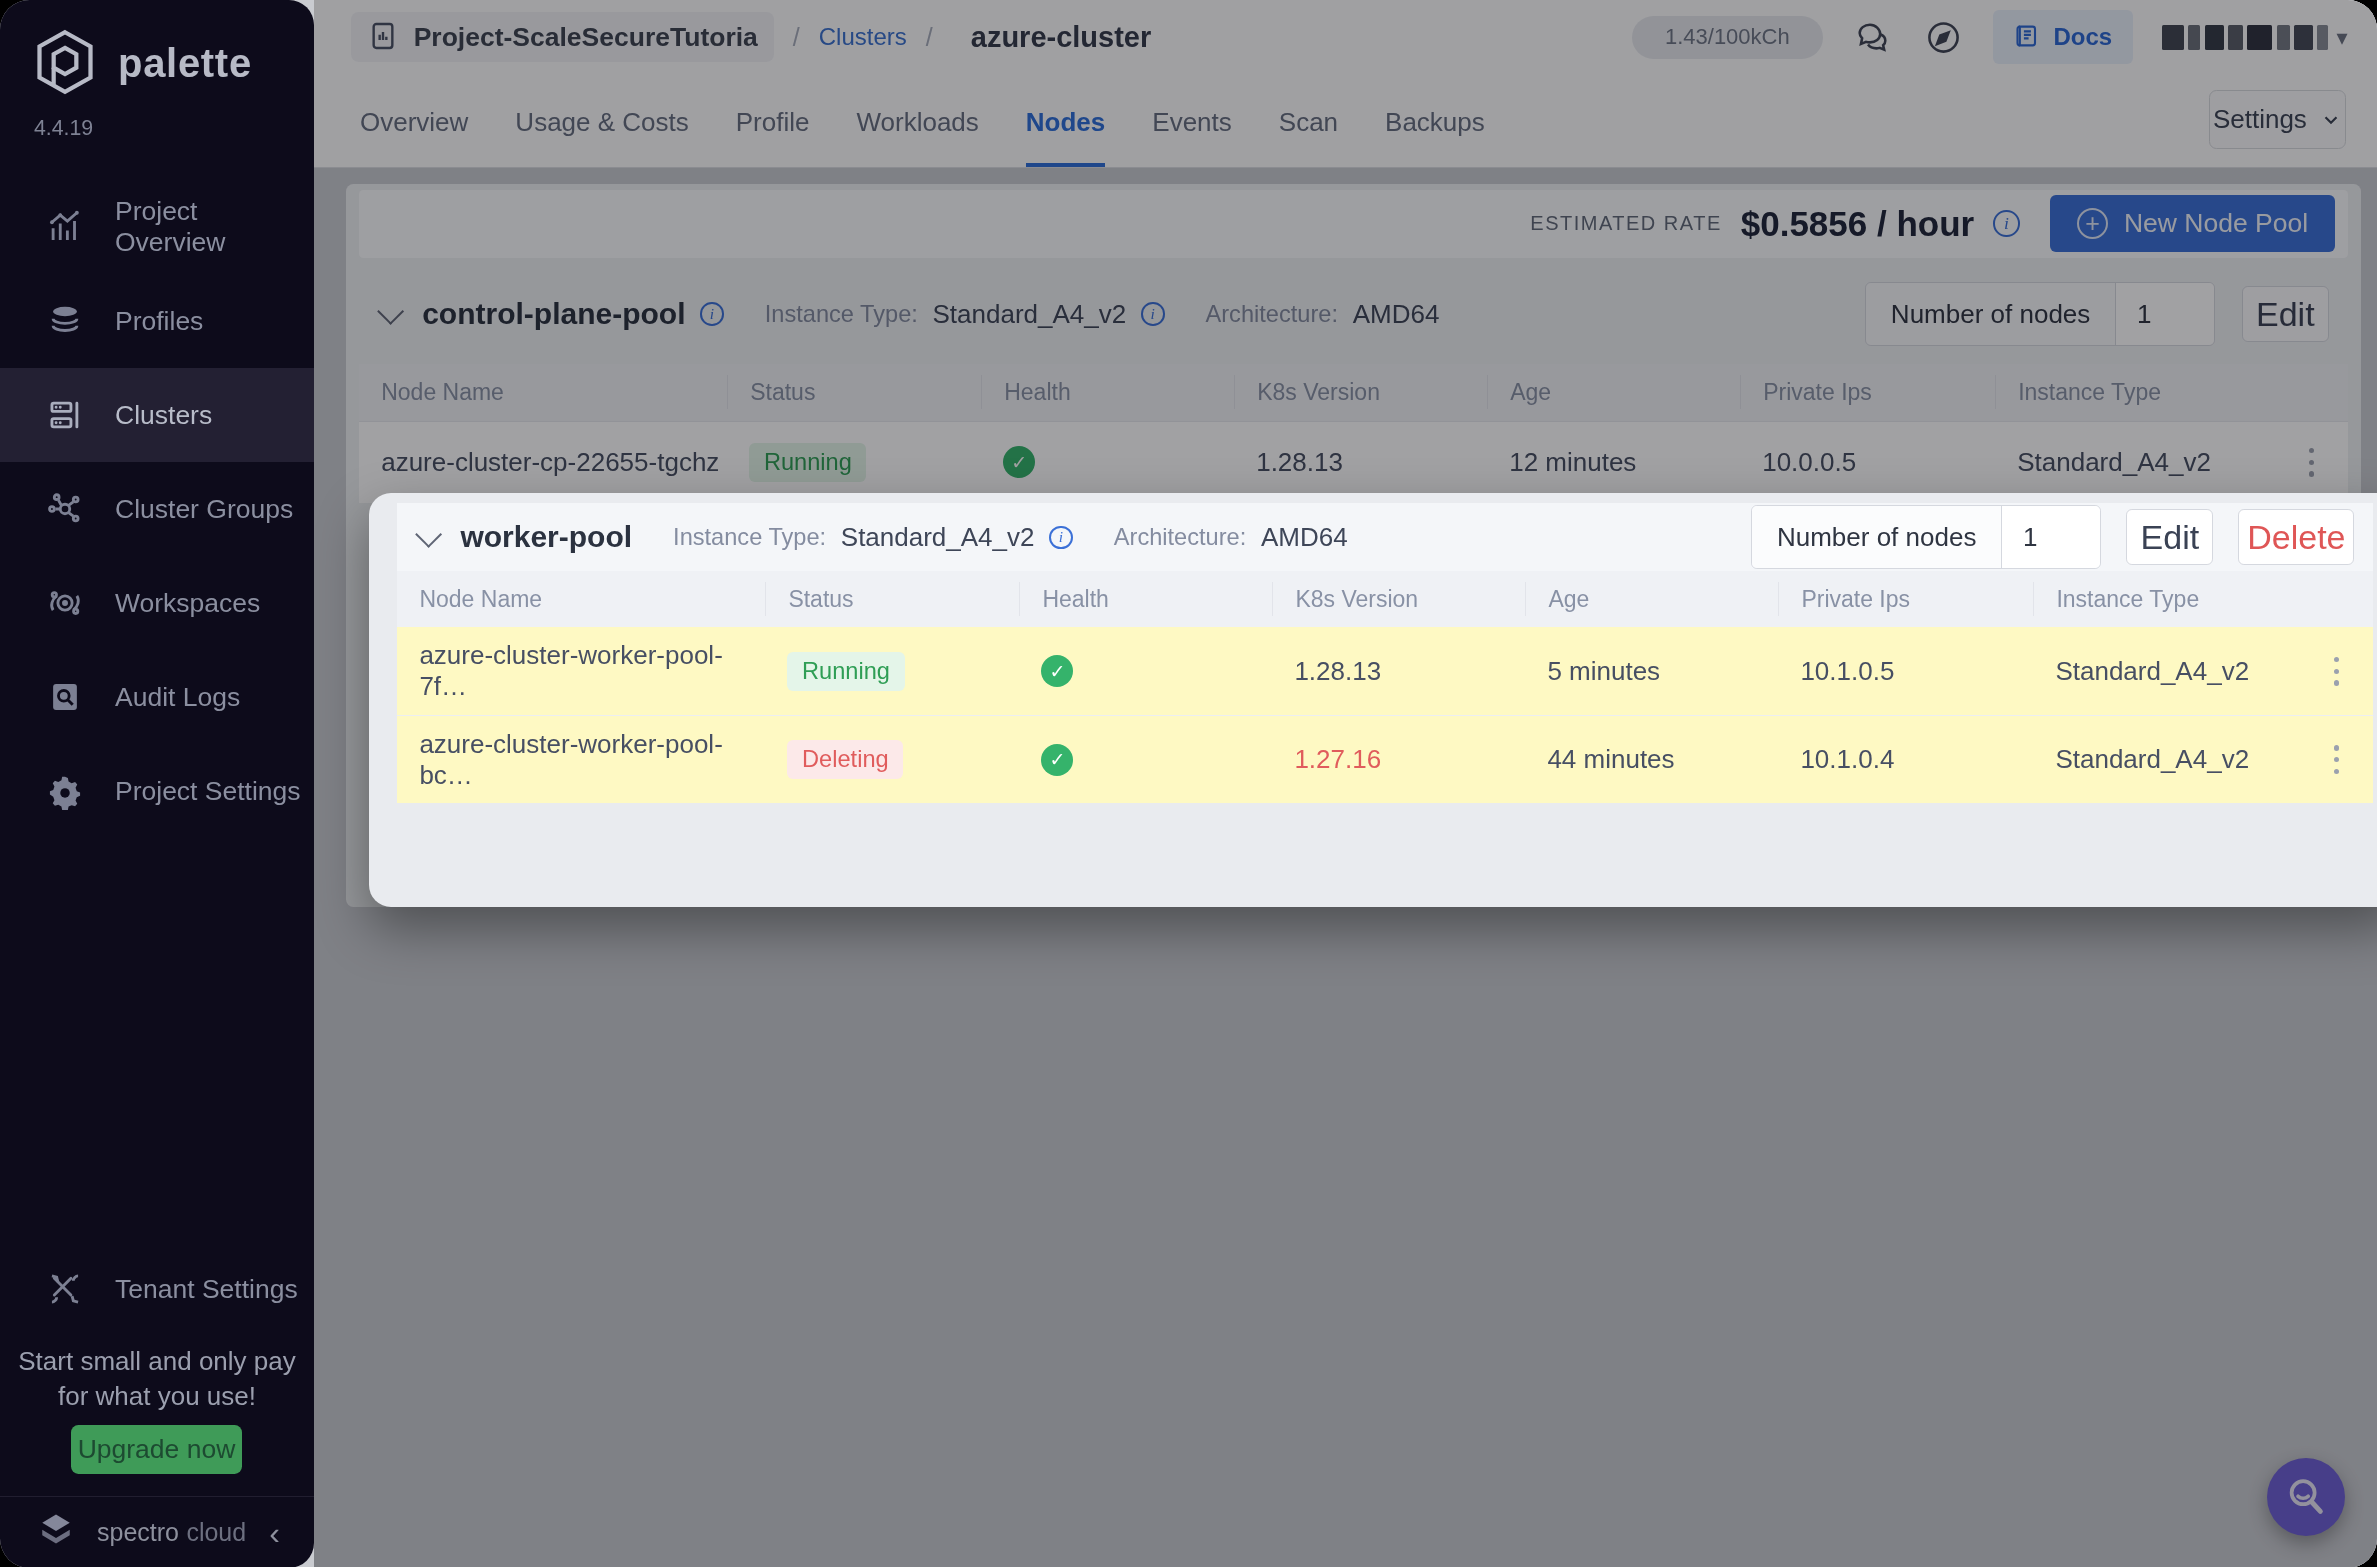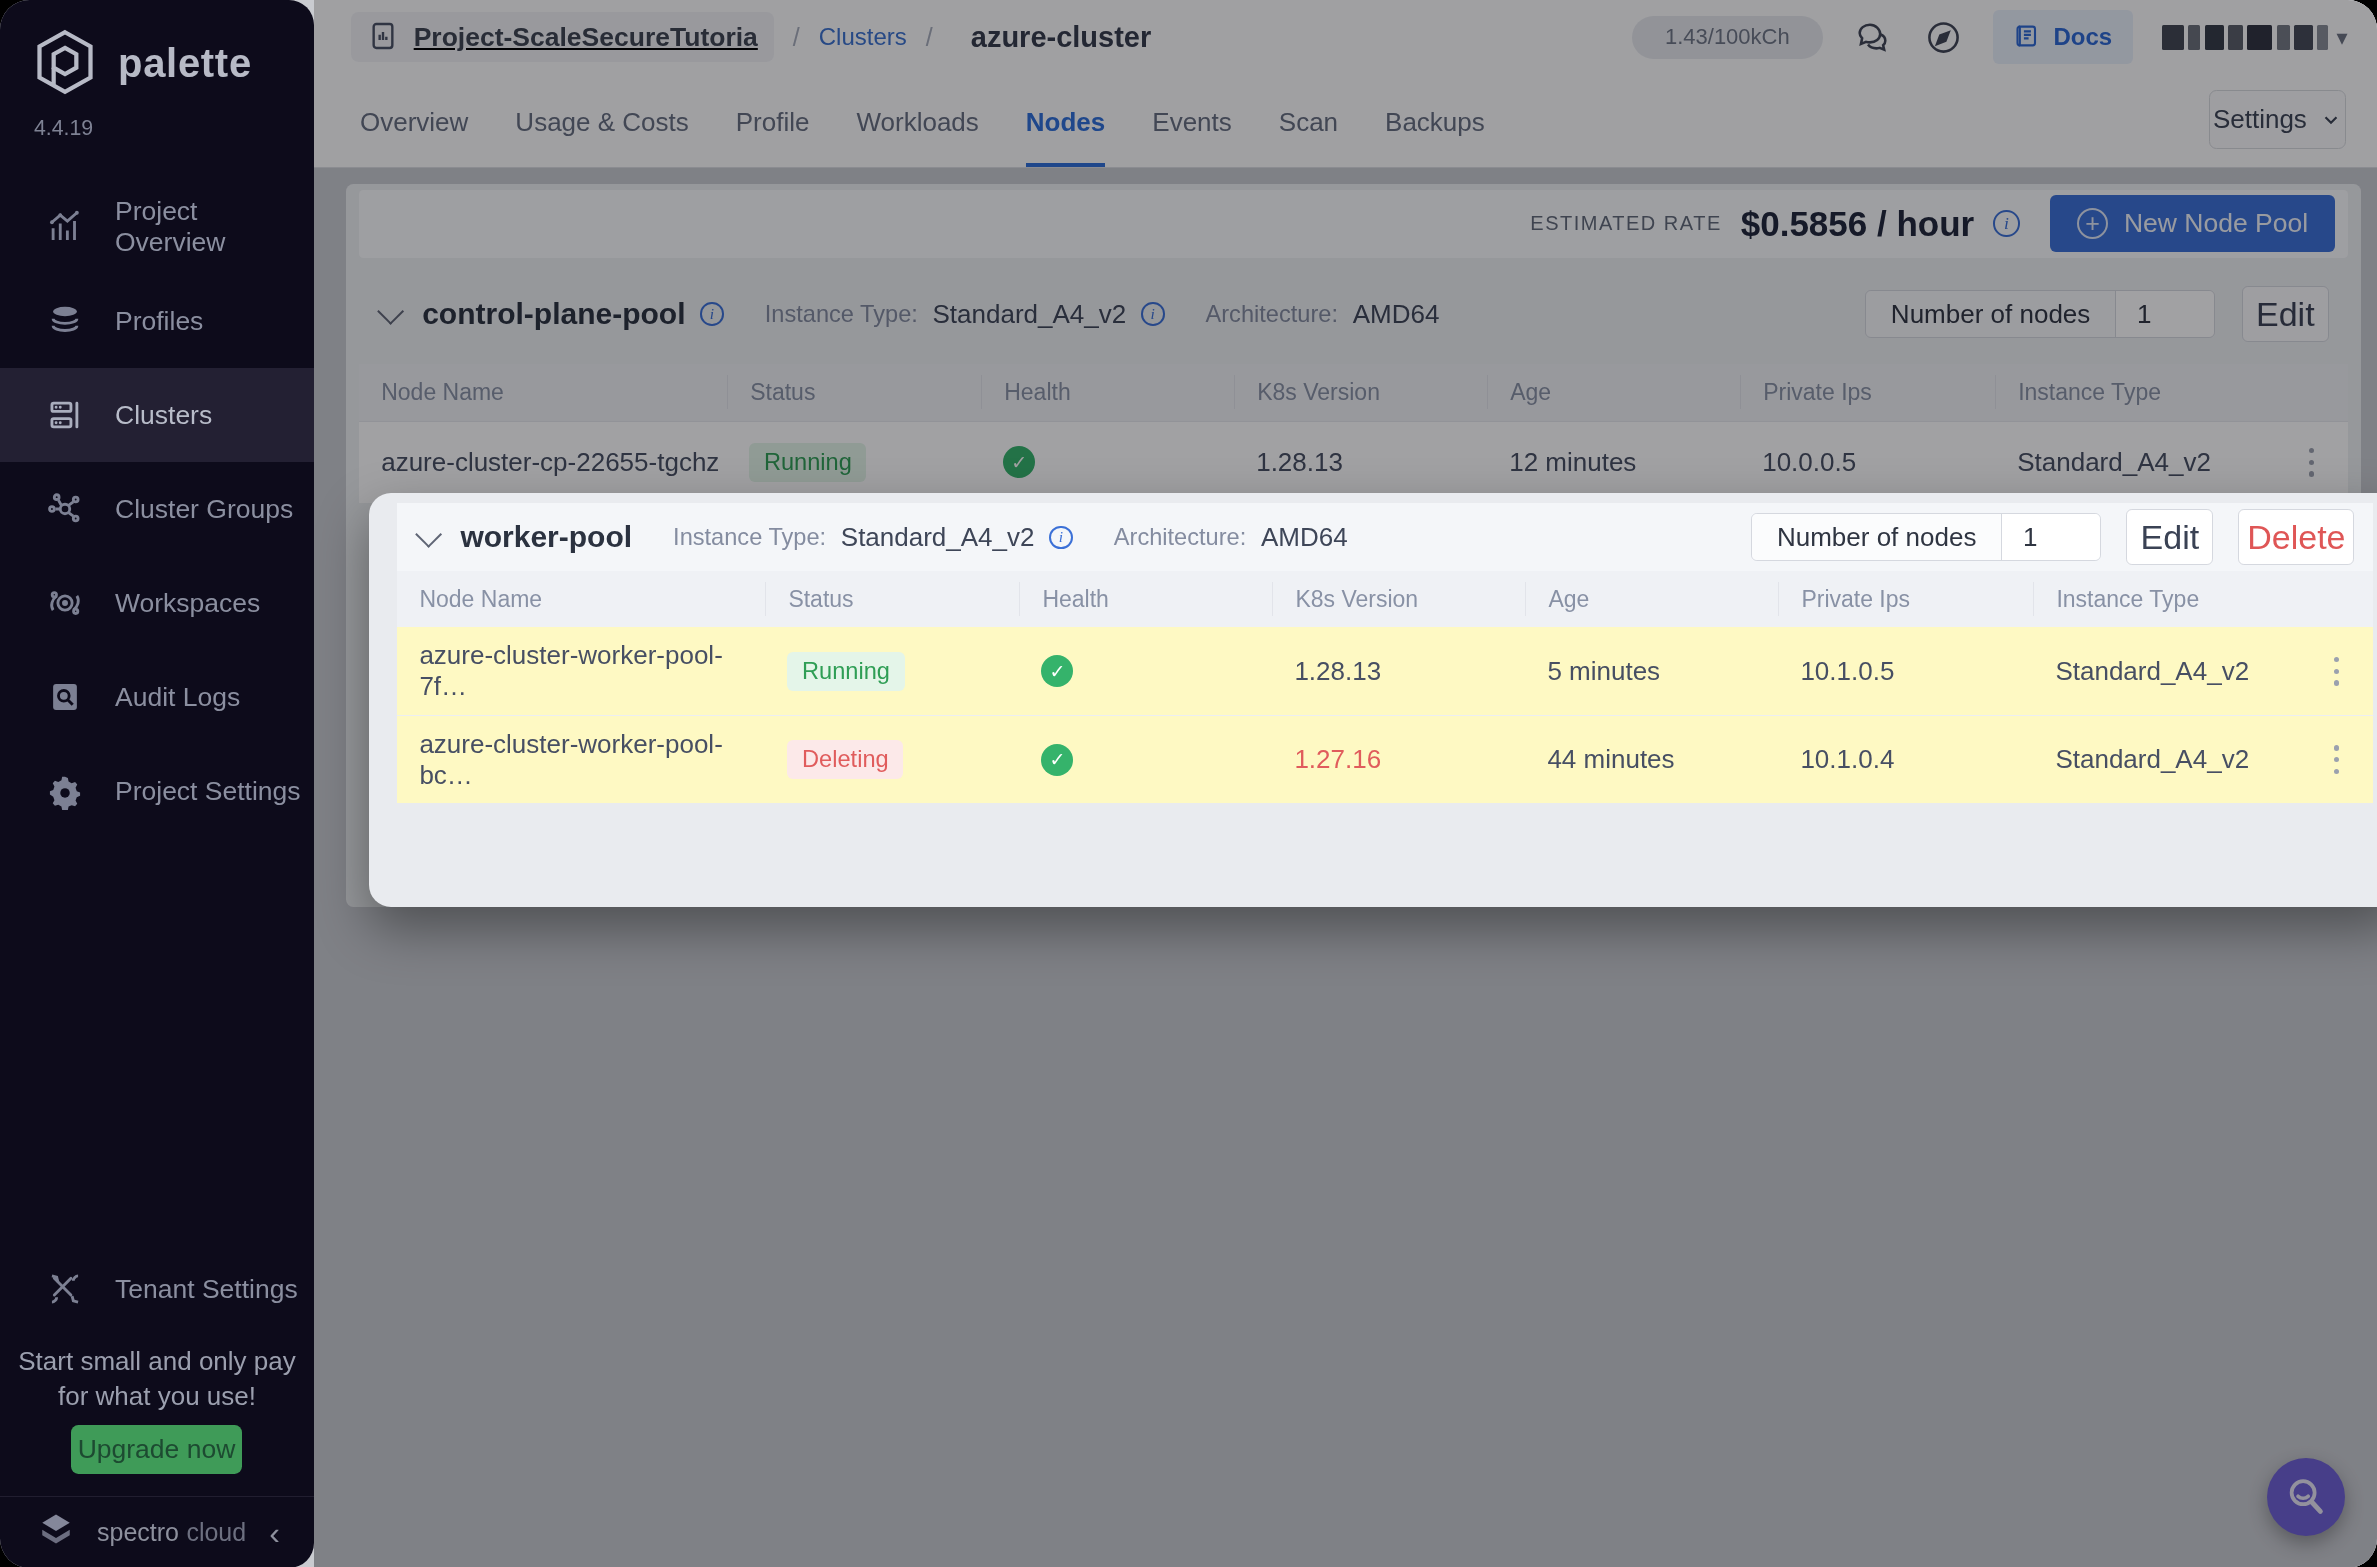--- a/index.html
+++ b/index.html
@@ -25,21 +25,21 @@
   .promo { position:absolute; top:1344px; left:0; width:314px; text-align:center; font-size:26px; line-height:35px; color:#9b9fae; }
   .upgrade-btn { position:absolute; top:1425px; left:71px; width:171px; height:49px; background:#3f9b58; border-radius:7.4px; border:none; font-size:26.5px; color:#1d4a31; font-weight:500; display:flex; align-items:center; justify-content:center; cursor:pointer; font-family:inherit; }
   .side-footer { position:absolute; top:1496px; left:0; width:314px; height:72px; border-top:1.5px solid #211e30; display:flex; align-items:center; padding:0 34px; gap:19px; }
   .brand-text { font-size:25px; color:#8d909d; }
   .brand-text .b2 { color:#6d7080; margin-left:7.4px; }
   .collapse { margin-left:auto; font-size:32px; color:#8d909d; cursor:pointer; line-height:1; }
 
   
   .main { position:absolute; left:314px; top:0; width:2063px; height:1568px; background:#c9cbd0; }
   .topbar { position:absolute; left:0; top:0; width:100%; height:74px; background:#fdfdfe; display:flex; align-items:center; padding:0 29.4px 0 37px; }
-  .crumb-chip { display:flex; align-items:center; gap:14.7px; background:#f2f3f6; border-radius:7.4px; padding:7.4px 16px;text-decoration:underline; }
+  .crumb-chip { display:flex; align-items:center; gap:14.7px; background:#f2f3f6; border-radius:7.4px; padding:7.4px 16px; }
   .crumb-project { font-size:26.5px; font-weight:600; color:#3e4452; }
   .crumb-sep { font-size:25px; color:#a7adbb; margin:0 19px; }
   .crumb-link { font-size:24px; color:#3b72cf; cursor:pointer; }
   .crumb-current { font-size:29px; font-weight:600; color:#343b4b; margin-left:19px; }
   .top-right { margin-left:auto; display:flex; align-items:center; gap:29.4px; }
   .usage-pill { width:191px; height:43px; background:#e7e9ed; border-radius:735px; display:flex; align-items:center; justify-content:center; font-size:22px; color:#6f7686; }
   .icon-btn { width:41px; height:41px; display:flex; align-items:center; justify-content:center; cursor:pointer; }
   .docs-tile { height:54px; padding:0 20.6px; background:#e9f0fb; border-radius:5.9px; display:flex; align-items:center; gap:11.8px; cursor:pointer; }
   .docs-label { font-size:24px; font-weight:600; color:#2d68d3; }
   .redacted { display:flex; align-items:center; gap:4.4px; height:31px; }
@@ -59,21 +59,21 @@
   .rate-value { font-size:35px; font-weight:700; color:#20263. ; color:#20263a; }
   .info-i { width:26.5px; height:26.5px; border:2.2px solid #3b70d7; border-radius:50%; color:#3b70d7; font-size:17.7px; font-family:"Liberation Serif",serif; font-style:italic; display:inline-flex; align-items:center; justify-content:center; flex:0 0 26.5px; }
   .new-pool-btn { height:57px; padding:0 26.5px; margin-left:11.8px; background:#3b70d7; border:none; border-radius:5.9px; display:flex; align-items:center; gap:16px; font-size:26.5px; color:#f2f5fb; cursor:pointer; font-family:inherit; }
   .plus-circle { width:31px; height:31px; border:2.2px solid #dfe7f7; border-radius:50%; display:flex; align-items:center; justify-content:center; font-size:25px; line-height:1; color:#dfe7f7; }
 
   .pool-head { display:flex; align-items:center; }
   .chev { width:19px; height:19px; border-right:2.9px solid #5f6575; border-bottom:2.9px solid #5f6575; transform:rotate(45deg) translateY(-4.4px); flex:0 0 19px; }
   .pool-title { font-size:30px; font-weight:600; color:#2b3240; margin-left:25px; }
   .meta-label { font-size:23.6px; color:#848ca0; }
   .meta-value { font-size:26px; color:#3e4658; font-weight:500; }
-  .nodes-box { display:flex; align-items:stretch; border:1.5px solid #d5d8df; border-radius:5.9px; overflow:hidden; height:48px; }
+  .nodes-box { display:flex; align-items:stretch; border:1.5px solid #d5d8df; border-radius:5.9px; overflow:hidden; height:64px; }
   .nodes-box .nb-label { display:flex; align-items:center; padding:0 25px; font-size:26px; color:#2f3542; background:rgba(255,255,255,0.55); }
   .nodes-box .nb-value { display:flex; align-items:center; width:99px; padding-left:20.6px; font-size:26px; color:#2f3542; background:#fff; border-left:1.5px solid #d5d8df; }
   .btn { height:56px; border-radius:5.9px; border:1.5px solid #d5d8df; background:rgba(255,255,255,0.75); font-size:34px; color:#3a4254; display:flex; align-items:center; justify-content:center; cursor:pointer; font-family:inherit; }
   .btn.white { background:#fff; }
   .btn.danger { color:#df5656; }
 
   .grid-cols { display:grid; grid-template-columns:368px 254px 253px 253px 253px 255px 1fr; align-items:center; }
   .thead { height:57px; background:#f1f2f5; }
   .th { font-size:23px; color:#8891a5; padding-left:22px; height:34px; display:flex; align-items:center; }
   .th + .th { border-left:1.5px solid #e2e4ea; }

